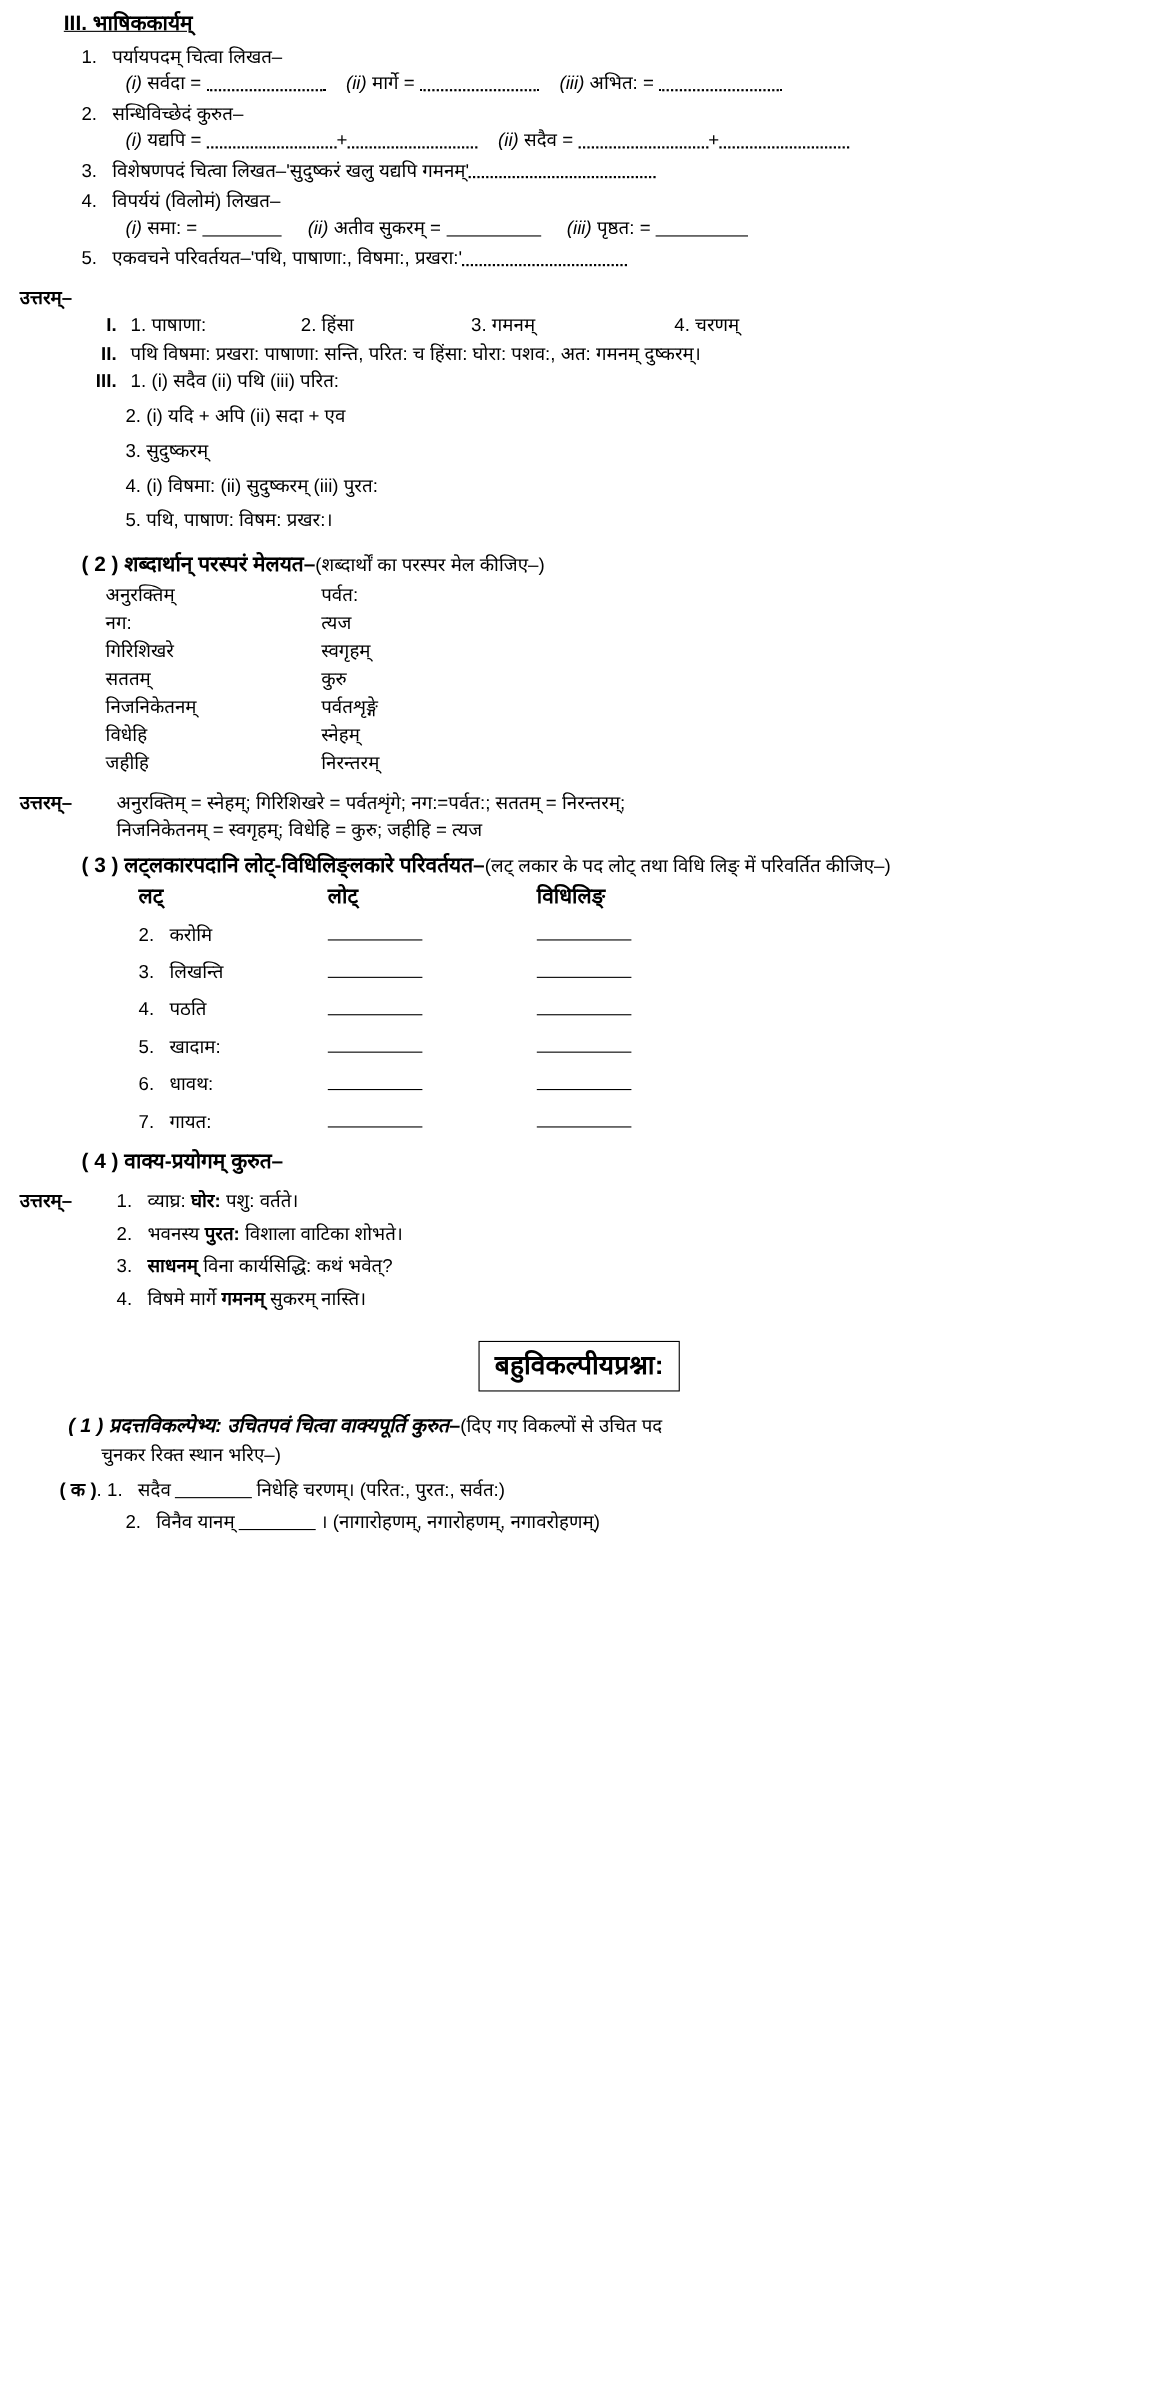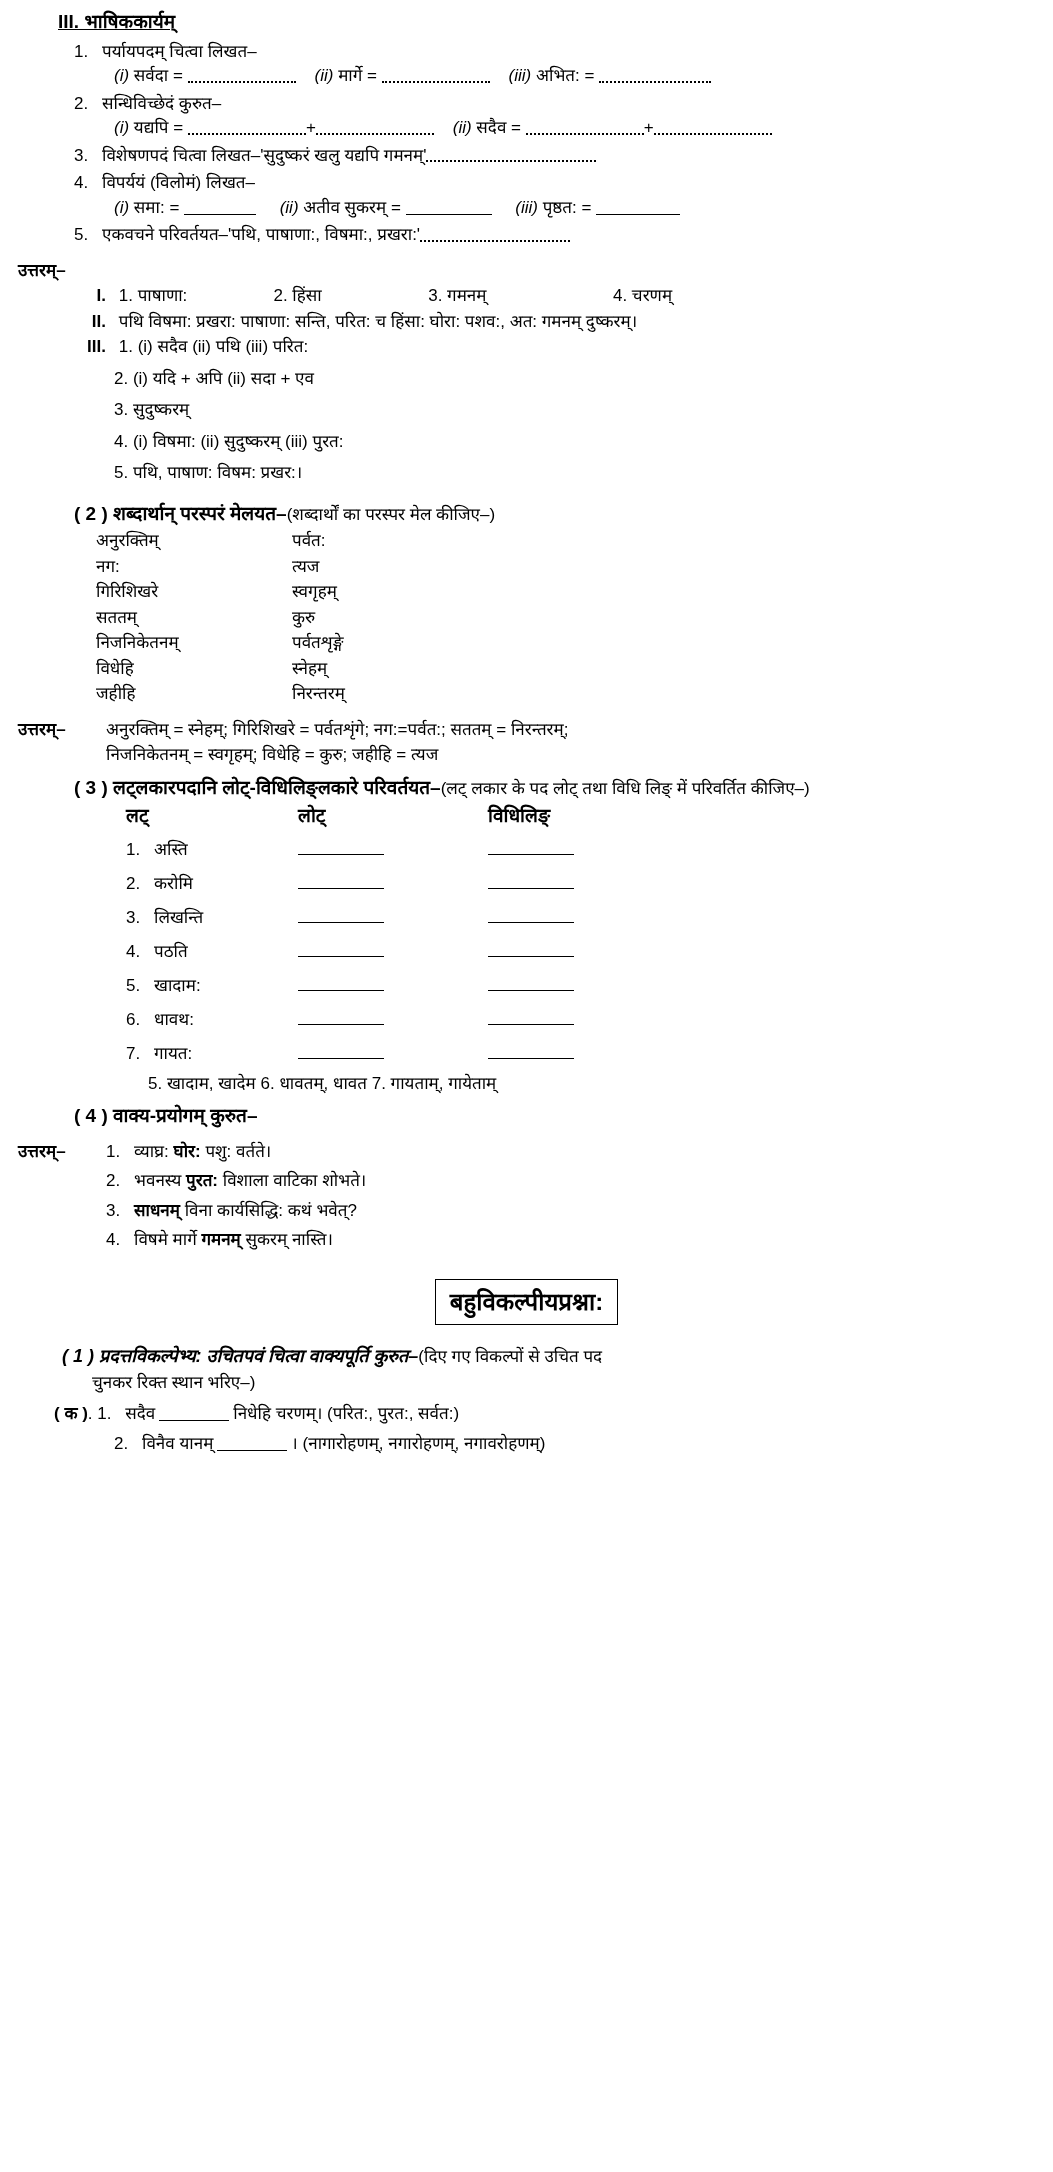--- a/index.html
+++ b/index.html
@@ -193,25 +193,20 @@
   </div>
 
   <div class="tbl">
     <div class="tblhead">
       <span class="h1">लट्</span>
       <span class="h2">लोट्</span>
       <span>विधिलिङ्</span>
     </div>
 
     <div class="tblrow">
-      <span class="c0"><span class="num">1.</span><span>अस्ति</span></span>
-      <span class="c1"><span class="ul"></span></span>
-      <span class="c2"><span class="ul"></span></span>
-    </div>
-    <div class="tblrow">
       <span class="c0"><span class="num">2.</span><span>करोमि</span></span>
       <span class="c1"><span class="ul"></span></span>
       <span class="c2"><span class="ul"></span></span>
     </div>
     <div class="tblrow">
       <span class="c0"><span class="num">3.</span><span>लिखन्ति</span></span>
       <span class="c1"><span class="ul"></span></span>
       <span class="c2"><span class="ul"></span></span>
     </div>
     <div class="tblrow">
@@ -229,23 +224,20 @@
       <span class="c1"><span class="ul"></span></span>
       <span class="c2"><span class="ul"></span></span>
     </div>
     <div class="tblrow">
       <span class="c0"><span class="num">7.</span><span>गायत:</span></span>
       <span class="c1"><span class="ul"></span></span>
       <span class="c2"><span class="ul"></span></span>
     </div>
   </div>
 
-  <div style="margin-left:130px">
-    <span>5. खादाम, खादेम    6. धावतम्, धावत      7. गायताम्, गायेताम्</span>
-  </div>
 
   <div style="margin-left:56px;margin-top:6px">
     <span class="bold" style="font-size:19px">( 4 ) वाक्य-प्रयोगम् कुरुत–</span>
   </div>
 
   <div style="margin-top:8px">
     <span class="ans-label">उत्तरम्–</span><span class="num">1.</span><span>व्याघ्र: </span><span class="bold">घोर:</span><span> पशु: वर्तते।</span>
   </div>
   <div style="margin-left:88px;margin-top:4px">
     <span class="num">2.</span><span>भवनस्य </span><span class="bold">पुरत:</span><span> विशाला वाटिका शोभते।</span>

